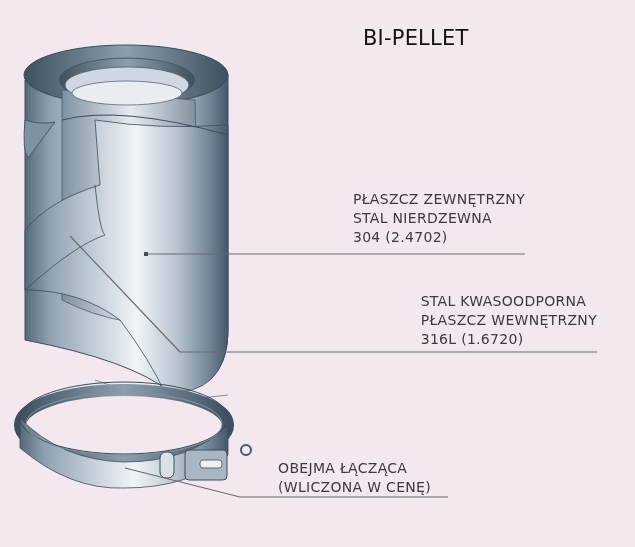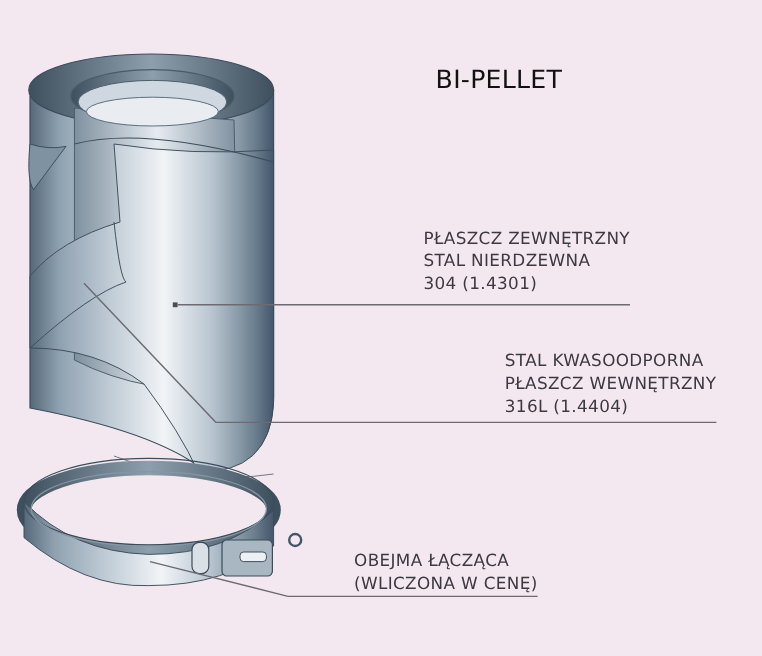--- a/index.html
+++ b/index.html
@@ -1,17 +1,17 @@
 <!DOCTYPE html>
 <html><head>
   <meta charset="utf-8">
   <style>
     html, body { margin:0; padding:0; }
     body { width:635px; height:547px; background:#f3e8ef; position:relative; overflow:hidden; font-family:"Liberation Sans", sans-serif; }
-    .title { position:absolute; left:363px; top:26px; font-family:"DejaVu Sans", sans-serif; font-size:21px; color:#111; letter-spacing:0.2px;margin-top:28px; }
+    .title { position:absolute; left:363px; top:26px; font-family:"DejaVu Sans", sans-serif; font-size:21px; color:#111; letter-spacing:0.2px; }
     .label { position:absolute; text-align:left; font-family:"DejaVu Sans", sans-serif; font-size:14px; line-height:19px; color:#3d3940; font-weight:normal; letter-spacing:0.3px; }
     .label span { display:block; }
     svg.art { position:absolute; left:0; top:0; }
   </style>
 </head>
 <body>
 
 <svg class="art" width="635" height="547" viewBox="0 0 635 547">
   <defs>
     <linearGradient id="steel" x1="0" x2="1" y1="0" y2="0">
@@ -74,25 +74,25 @@
     <line x1="125" y1="468" x2="240" y2="497"></line>
     <line x1="240" y1="497" x2="448" y2="497"></line>
   </g>
 </svg>
 
 <div class="title">BI-PELLET</div>
 
 <div class="label" style="right:110px; top:190px;">
   <span>PŁASZCZ ZEWNĘTRZNY</span>
   <span>STAL NIERDZEWNA</span>
-  <span>304 (1.4301)</span>
+  <span>304 (2.4702)</span>
 </div>
 
 <div class="label" style="right:38px; top:292px;">
   <span>STAL KWASOODPORNA</span>
   <span>PŁASZCZ WEWNĘTRZNY</span>
-  <span>316L (1.4404)</span>
+  <span>316L (1.6720)</span>
 </div>
 
-<div class="label" style="right:187px; top:459px;">
+<div class="label" style="right:204px; top:459px;">
   <span>OBEJMA ŁĄCZĄCA</span>
   <span>(WLICZONA W CENĘ)</span>
 </div>
 
 </body></html>

